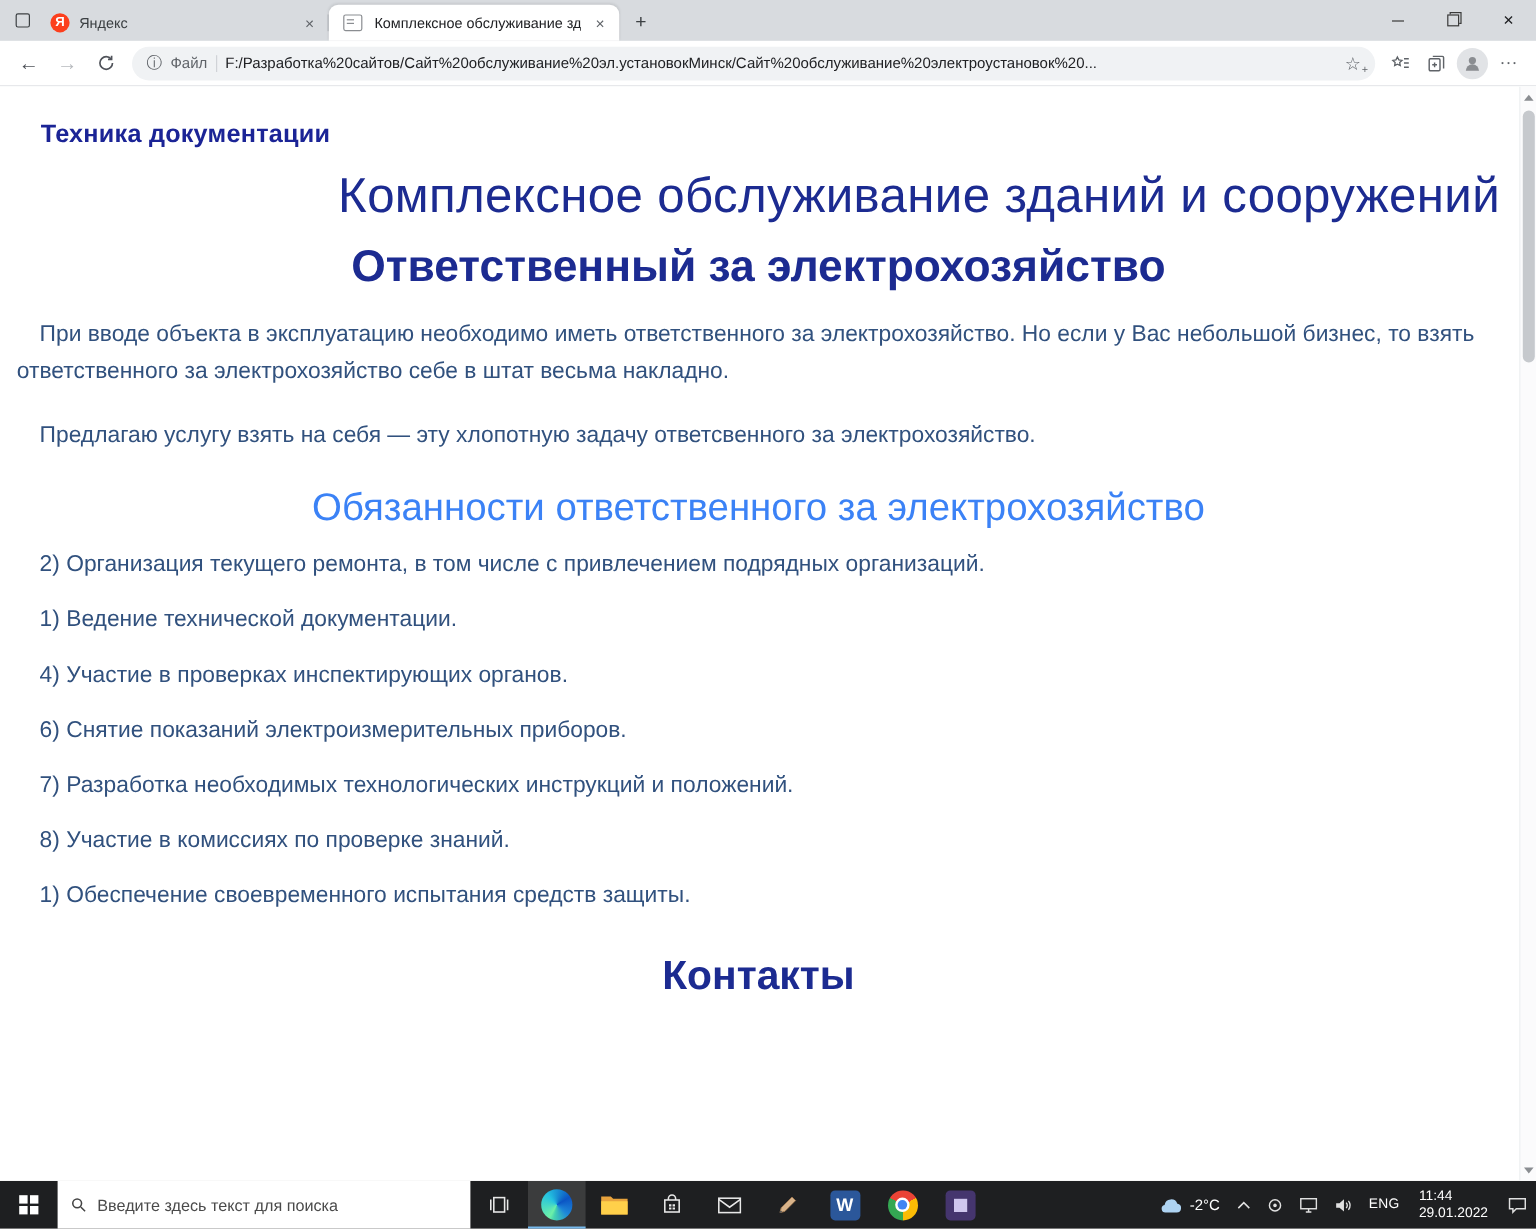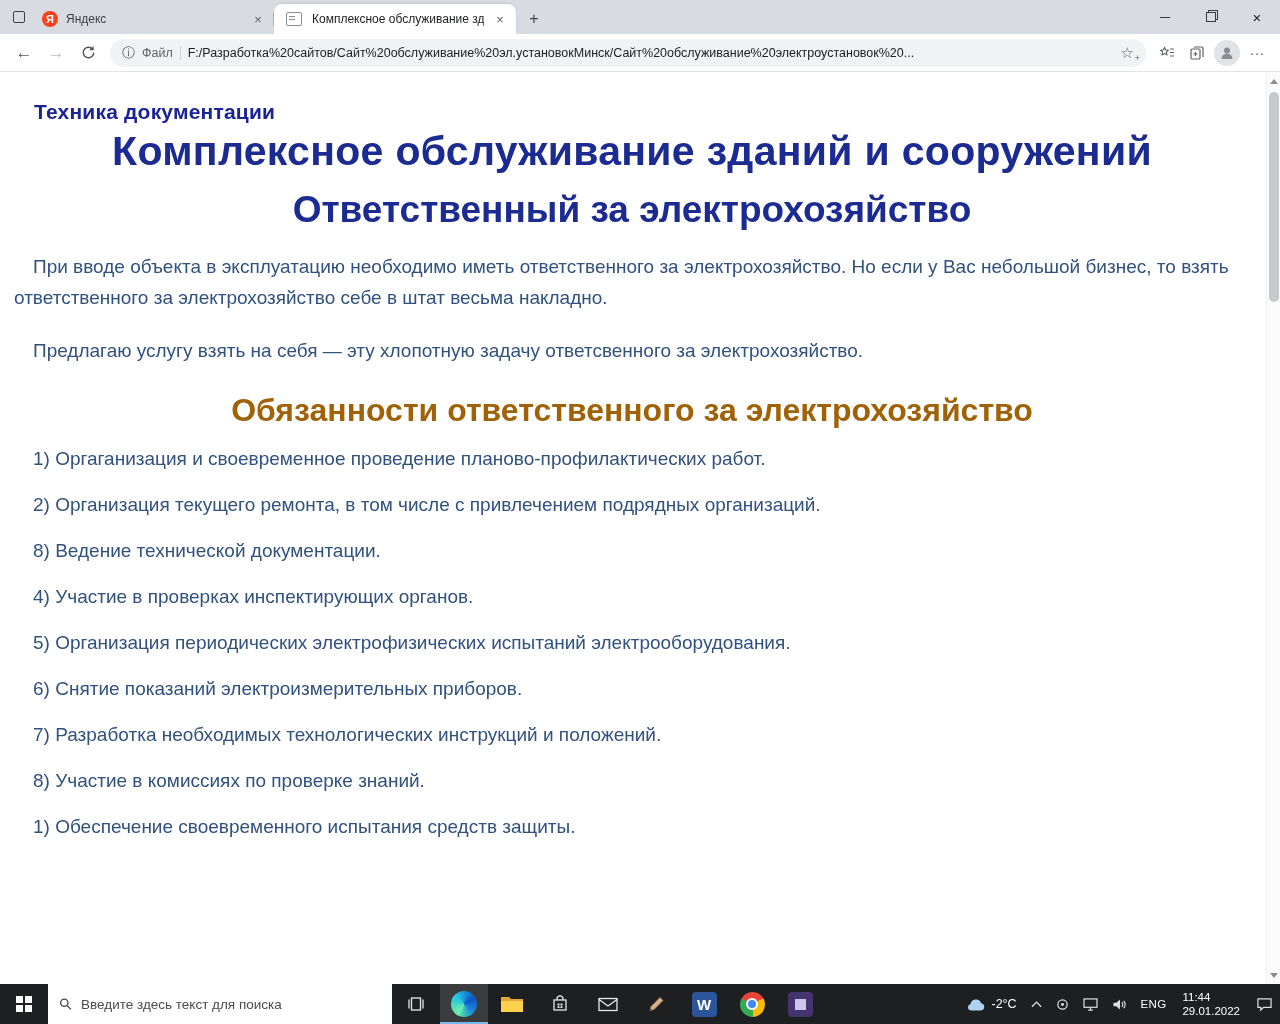--- a/index.html
+++ b/index.html
@@ -39,25 +39,25 @@
   .url { flex:1; font-size:12.5px; color:#202124; white-space:nowrap; overflow:hidden; }
   .fav-star { margin-left:auto; font-size:15px; color:#5f6368; position:relative; }
   .fav-star::after { content:"+"; position:absolute; right:-6px; bottom:-1px; font-size:9px; color:#5f6368; }
   .tool-icon { width:30px; height:30px; display:flex; align-items:center; justify-content:center; color:#5f6368; font-size:15px; }
   .avatar { width:26px; height:26px; border-radius:50%; background:#e1e3e6; display:flex; align-items:center; justify-content:center; margin:0 2px; }
 
   
   .page { flex:1; background:#fff; position:relative; overflow:hidden; }
   .content { padding:28px 30px 0 14px; }
   .top-link { margin-left:20px; font-size:21px; font-weight:bold; color:#1b2496; letter-spacing:.2px; }
-  h1.title { margin-top:4px; text-align:center; font-size:41px; font-weight:700; color:#1c2b91; letter-spacing:.3px; }
+  h1.title { margin-top:16px; text-align:right; font-size:41px; font-weight:400; color:#1c2b91; letter-spacing:.3px; }
   h2.subtitle { margin-top:14px; text-align:center; font-size:37px; font-weight:bold; color:#1c2b91; }
   p.body { margin-top:20px; font-size:19px; line-height:31px; color:#31517e; text-indent:19px; }
   p.body.second { margin-top:22px; }
-  h2.duties-h { margin-top:26px; text-align:center; font-size:32px; font-weight:bold; color:#a16207; }
+  h2.duties-h { margin-top:26px; text-align:center; font-size:32px; font-weight:normal; color:#3b82f6; }
   .duties { margin-top:18px; margin-left:19px; }
   p.duty { font-size:19px; line-height:23px; color:#31517e; margin-bottom:23px; }
   h2.contacts-h { margin-top:36px; text-align:center; font-size:34px; font-weight:bold; color:#1c2b91; }
 
   
   .scrollbar { position:absolute; top:0; right:0; bottom:0; width:14px; background:#fbfbfc; border-left:1px solid #eef0f2; }
   .sb-up, .sb-down { position:absolute; left:0; width:14px; height:14px; display:flex; align-items:center; justify-content:center; }
   .sb-up { top:2px; } .sb-down { bottom:2px; }
   .tri-up { width:0; height:0; border-left:4px solid transparent; border-right:4px solid transparent; border-bottom:5px solid #8a8d91; }
   .tri-down { width:0; height:0; border-left:4px solid transparent; border-right:4px solid transparent; border-top:5px solid #8a8d91; }
@@ -162,30 +162,29 @@
 
   <div class="page">
     <div class="content">
       <div class="top-link">Техника документации</div>
       <h1 class="title">Комплексное обслуживание зданий и сооружений</h1>
       <h2 class="subtitle">Ответственный за электрохозяйство</h2>
       <p class="body">При вводе объекта в эксплуатацию необходимо иметь ответственного за электрохозяйство. Но если у Вас небольшой бизнес, то взять ответственного за электрохозяйство себе в штат весьма накладно.</p>
       <p class="body second">Предлагаю услугу взять на себя — эту хлопотную задачу ответсвенного за электрохозяйство.</p>
       <h2 class="duties-h">Обязанности ответственного за электрохозяйство</h2>
       <div class="duties">
-        <p class="duty">1) Оргаганизация и своевременное проведение планово-профилактических работ.</p>
         <p class="duty">2) Организация текущего ремонта, в том числе с привлечением подрядных организаций.</p>
-        <p class="duty">8) Ведение технической документации.</p>
+        <p class="duty">1) Ведение технической документации.</p>
         <p class="duty">4) Участие в проверках инспектирующих органов.</p>
-        <p class="duty">5) Организация периодических электрофизических испытаний электрооборудования.</p>
         <p class="duty">6) Снятие показаний электроизмерительных приборов.</p>
         <p class="duty">7) Разработка необходимых технологических инструкций и положений.</p>
         <p class="duty">8) Участие в комиссиях по проверке знаний.</p>
         <p class="duty">1) Обеспечение своевременного испытания средств защиты.</p>
       </div>
+      <h2 class="contacts-h">Контакты</h2>
     </div>
 
     <div class="scrollbar">
       <span class="sb-up">
           <span class="tri-up"></span>
         </span>
       <span class="sb-thumb"></span>
       <span class="sb-down">
           <span class="tri-down"></span>
         </span>

